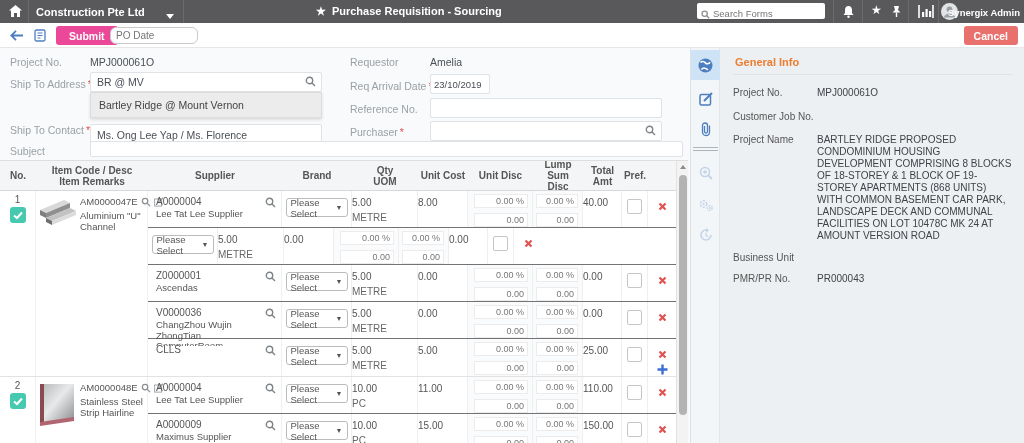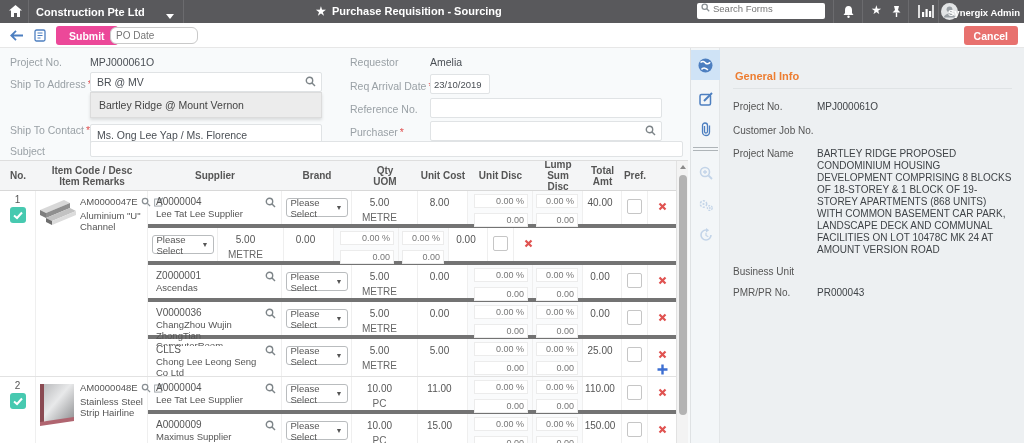--- a/index.html
+++ b/index.html
@@ -9,21 +9,21 @@
 
   
   .topbar{position:absolute;top:0;left:0;width:1024px;height:23px;background:#59595c;color:#fff}
   .topbar .sep{position:absolute;top:0;width:1px;height:23px;background:#6b6b6e}
   .tb-home{position:absolute;left:9px;top:5px;cursor:pointer}
   .tb-company{position:absolute;left:36px;top:6px;font-weight:bold;font-size:11px}
   .tb-caret{position:absolute;left:166px;top:9px}
   .tb-title{position:absolute;left:316px;top:5px;font-weight:bold;font-size:11px;display:flex;align-items:center;gap:6px}
   .tb-star{font-size:11px;line-height:11px}
   .tb-search{position:absolute;left:697px;top:3px;width:128px;height:16px;background:#fff;border-radius:2px;
-             display:flex;align-items:flex-start;padding:0 4px;gap:3px}
+             display:flex;align-items:flex-end;padding:0 4px;gap:3px}
   .tb-search input{border:0;outline:0;width:100px;font-size:9.5px;color:#555;background:transparent;
                    font-family:"Liberation Sans",sans-serif}
   .tb-ic{position:absolute;top:5px;cursor:pointer}
   .tb-user{position:absolute;right:4px;top:7px;font-weight:bold;font-size:9.5px}
   .tb-avatar{position:absolute;right:66px;top:3px}
 
   
   .toolbar{position:absolute;top:23px;left:0;width:1024px;height:25px;background:#fff;border-bottom:1px solid #e7e7e7}
   .tl-back{position:absolute;left:10px;top:7px;cursor:pointer}
   .tl-export{position:absolute;left:34px;top:6px;cursor:pointer}
@@ -56,32 +56,32 @@
   .block{display:flex;border-bottom:1px solid #e2e2e2;background:#fff}
   .cell-no{border-right:1px solid #efefef;padding-top:3px;text-align:center}
   .row-num{font-size:10px;color:#555}
   .teal-cb{width:16px;height:16px;background:#47c9b0;border-radius:3px;margin:2px auto 0;display:flex;
            align-items:center;justify-content:center;cursor:pointer}
   .cell-item{border-right:1px solid #efefef;position:relative;padding:5px 2px 0 44px}
   .thumb{position:absolute;left:2px;top:6px}
   .code-line{display:flex;align-items:center;gap:3px;font-size:9.5px;color:#555;white-space:nowrap}
   .item-desc{font-size:9.5px;color:#555;line-height:11px;margin-top:3px}
   .subs{display:flex;flex-direction:column}
-  .sub-row{display:flex;height:37px;border-bottom:4px solid #737373}
+  .sub-row{display:flex;height:37px;border-bottom:1px solid #737373}
   .sub-row:last-child{border-bottom:0}
   .c{border-right:1px solid #efefef;font-size:10px;color:#555}
   .c-sup{position:relative;padding:5px 18px 0 8px}
   .sup-code{font-size:10px;color:#555;white-space:nowrap}
   .sup-mag{position:absolute;right:5px;top:6px;cursor:pointer}
   .sup-name{font-size:9.5px;line-height:10.5px;margin-top:2px;max-height:26px;overflow:hidden}
   .c-brand{display:flex;justify-content:center;padding-top:7px}
   .selectbox{width:62px;height:19px;border:1px solid #b9bcbe;border-radius:3px;background:#fff;font-size:9.5px;
              color:#555;display:flex;align-items:center;justify-content:space-between;padding:0 4px;cursor:pointer}
   .selectbox .caret{font-size:7px;color:#555}
-  .num-top{padding-top:6px;text-align:center}
+  .num-top{padding-top:6px;text-align:left}
   .c-qty{padding-right:10px}.c-cost{padding-right:6px}.c-total{padding-right:4px}
   .uom{margin-top:4px;color:#666}
   .c-disc{background:#fafbfc;padding:3px 4px 0 0}
   .dbox{height:14px;background:#fff;border:1px solid #ececec;margin-left:auto;font-size:9px;color:#777;
         text-align:right;padding:1px 3px;line-height:11px}
   .dbox.w54{width:54px}.dbox.w42{width:42px}
   .dbox+.dbox{margin-top:5px}
   .c-pref{display:flex;justify-content:center;padding-top:8px}
   .pref-cb{width:15px;height:15px;border:1px solid #c6c6c6;border-radius:2px;background:#fff;cursor:pointer}
   .c-del{display:flex;flex-direction:column;align-items:center;padding-top:11px;gap:5px;border-right:0}
@@ -90,21 +90,21 @@
   .vs-up{height:12px;display:flex;align-items:center;justify-content:center;cursor:pointer}
   .vs-up:after{content:"";border-left:3px solid transparent;border-right:3px solid transparent;border-bottom:4px solid #8a8a8a}
   .vs-thumb{position:absolute;top:14px;left:2px;width:8px;height:240px;background:#b3b3b3;border-radius:4px;cursor:pointer}
 
   
   .panel{position:absolute;left:690px;top:48px;width:334px;height:395px;background:#edf0f2;border-left:1px solid #dfe2e4}
   .strip{position:absolute;left:0;top:0;width:29px;height:100%;background:#f3f6f8;border-right:1px solid #e3e6e8}
   .tool{position:absolute;left:0;width:29px;height:30px;display:flex;align-items:center;justify-content:center;cursor:pointer}
   .tool.sel{background:#cfe3f6}
   .strip-div{position:absolute;left:2px;width:25px;border-top:1px solid #aeb4b8;border-bottom:1px solid #aeb4b8;height:4px}
-  .pc{position:absolute;left:30px;top:0;right:0;bottom:0;padding:20px 12px 0 12px;overflow:hidden}
+  .pc{position:absolute;left:30px;top:0;right:0;bottom:0;padding:6px 12px 0 12px;overflow:hidden}
   .pc-title{color:#ed7d31;font-weight:bold;font-size:11px;padding:2px 0 6px 2px;border-bottom:1px solid #dfe3e5}
   .prow{display:flex;font-size:10px;color:#555}
   .plabel{width:84px;flex-shrink:0;color:#555}
   .pval{color:#3f4347;line-height:12px;flex:1}
   .mt10{margin-top:10px}.mt12{margin-top:12px}
 </style>
 </head>
 <body>
 
 <div class="screen">
@@ -471,21 +471,20 @@
             </div>
         </div>
 
         <div class="sub-row">
           <div class="c c-sup w-sup">
               <div class="sup-code">CLLS</div>
               <span class="sup-mag"><svg width="11" height="11" viewBox="0 0 11 11">
                   <circle cx="4.5" cy="4.5" r="3.2" fill="none" stroke="#7d8488" stroke-width="1.4"></circle>
                   <line x1="7" y1="7" x2="10" y2="10" stroke="#7d8488" stroke-width="1.4"></line>
                 </svg></span>
-              <div class="sup-name">Chong Lee Leong Seng Co Ltd</div>
             </div>
           <div class="c c-brand w-brand">
               <div class="selectbox">
                 <span>Please Select</span>
                 <span class="caret">▼</span>
               </div>
             </div>
           <div class="c w-qty num-top c-qty">
               <div>5.00</div>
               <div class="uom">METRE</div>

